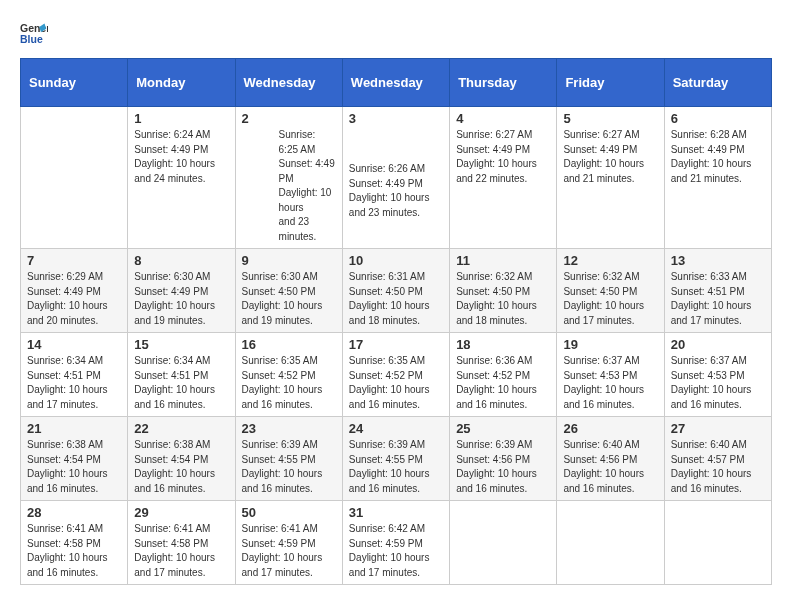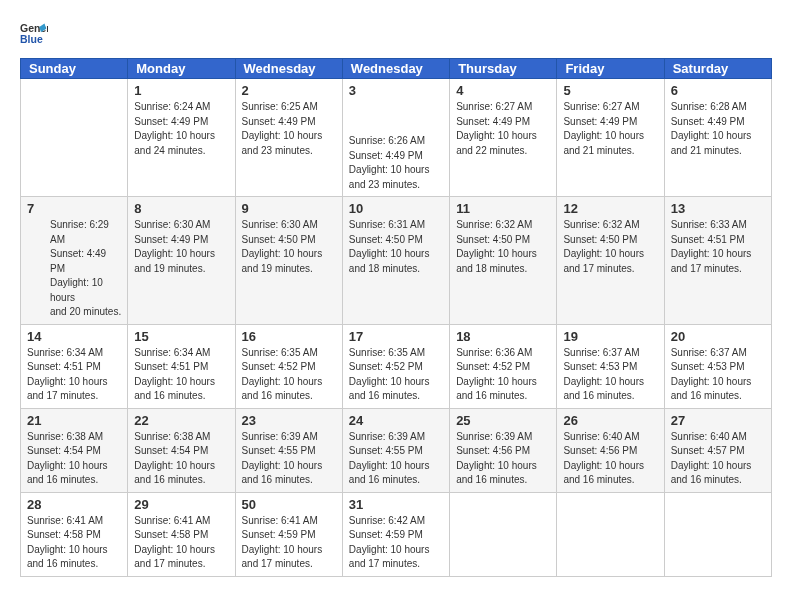--- a/index.html
+++ b/index.html
@@ -49,21 +49,21 @@
     }
     .calendar {
       width: 100%;
       border-collapse: collapse;
       border: 1px solid #ccc;
     }
     .calendar th {
       background-color: #3366cc;
       color: #fff;
       text-align: left;
-      padding: 2px 8px;
+      padding: 16px 8px;
       font-size: 13px;
       border: 1px solid #2255aa;
     }
     .calendar td {
       vertical-align: top;
       border: 1px solid #ccc;
       padding: 4px 6px;
       width: calc(100% / 7);
       min-height: 80px;
       font-size: 11px;
@@ -125,21 +125,21 @@
         <td></td>
         <td>
           <span class="day-number">1</span>
           <div class="day-info" style="white-space: pre-line;">Sunrise: 6:24 AM
 Sunset: 4:49 PM
 Daylight: 10 hours
 and 24 minutes.</div>
         </td>
         <td>
           <span class="day-number">2</span>
-          <div class="day-info" style="white-space: pre-line;">Sunrise: 6:25 AM
+          <div class="day-info" style="white-space: pre-line; margin-left: 37px;">Sunrise: 6:25 AM
 Sunset: 4:49 PM
 Daylight: 10 hours
 and 23 minutes.</div>
         </td>
         <td>
           <span class="day-number">3</span>
           <div class="day-info" style="white-space: pre-line; margin-top: 36px;">Sunrise: 6:26 AM
 Sunset: 4:49 PM
 Daylight: 10 hours
 and 23 minutes.</div>
@@ -162,21 +162,21 @@
           <span class="day-number">6</span>
           <div class="day-info" style="white-space: pre-line;">Sunrise: 6:28 AM
 Sunset: 4:49 PM
 Daylight: 10 hours
 and 21 minutes.</div>
         </td>
       </tr>
       <tr class="row-alt">
         <td>
           <span class="day-number">7</span>
-          <div class="day-info" style="white-space: pre-line; margin-left: 23px;">Sunrise: 6:29 AM
+          <div class="day-info" style="white-space: pre-line;">Sunrise: 6:29 AM
 Sunset: 4:49 PM
 Daylight: 10 hours
 and 20 minutes.</div>
         </td>
         <td>
           <span class="day-number">8</span>
           <div class="day-info" style="white-space: pre-line;">Sunrise: 6:30 AM
 Sunset: 4:49 PM
 Daylight: 10 hours
 and 19 minutes.</div>

